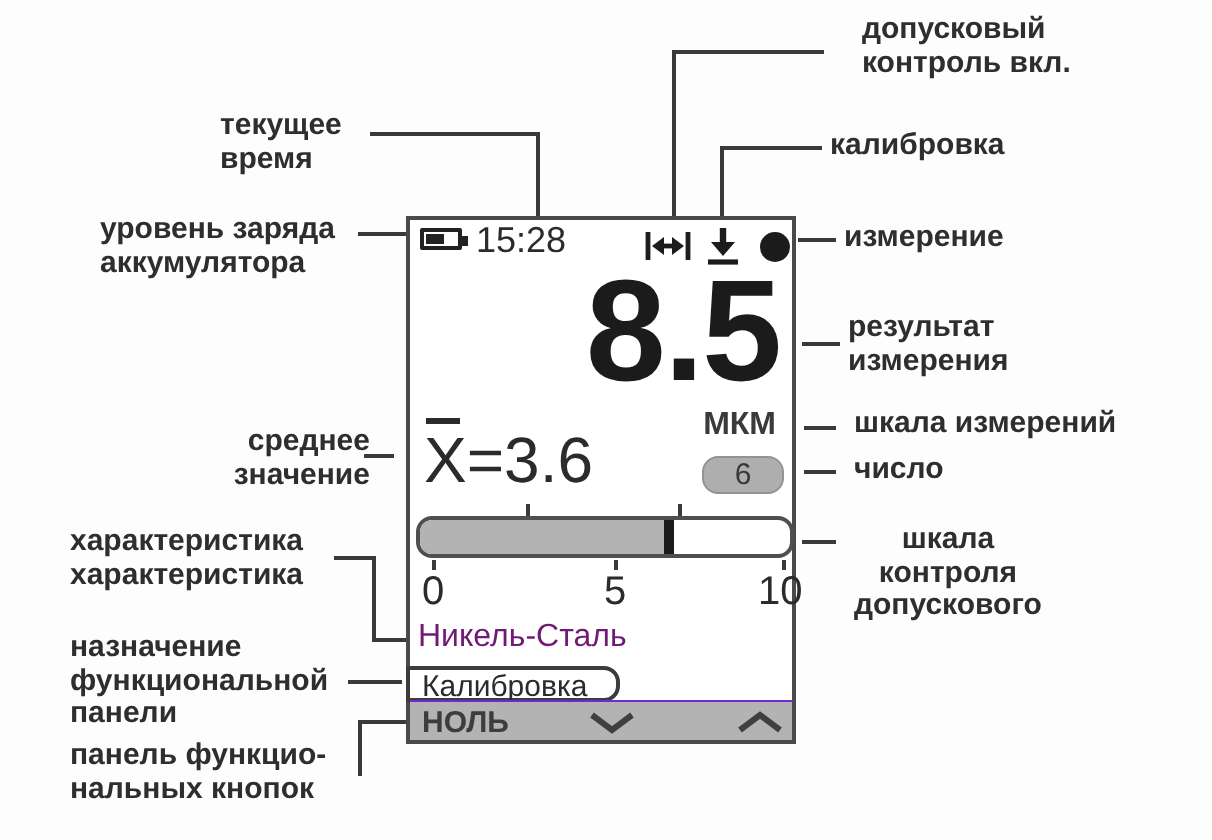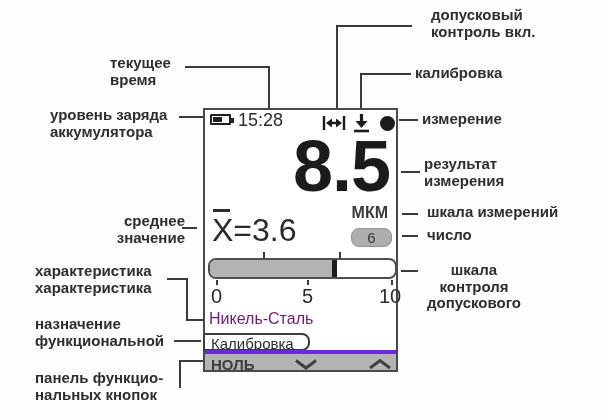--- a/index.html
+++ b/index.html
@@ -44,21 +44,21 @@
   .bar .marker{position:absolute;left:66%;top:0;bottom:0;width:5px;background:#1c1c1c;}
   .tick{position:absolute;width:2px;background:#3a3a3a;}
   .tick.upper{top:142px;height:6px;}
   .tick.lower{top:170px;height:5px;}
   .scale-num{position:absolute;top:175px;font-size:20px;color:#2b2b2b;}
   .curve{position:absolute;left:4px;top:200px;font-size:16px;color:#701a75;}
   
   .softkey-box{position:absolute;left:-2px;top:223px;width:107px;height:18px;background:#fff;border:2px solid #3c3c3c;
                border-radius:0 8px 8px 0;font-size:15px;line-height:15px;padding:1px 0 0 6px;color:#2b2b2b;}
   
-  .footer{position:absolute;left:0;right:0;bottom:0;height:20px;background:#b3b3b3;border-top:4px solid #6d28d9;}
+  .footer{position:absolute;left:0;right:0;bottom:0;height:20px;background:#b3b3b3;border-top:1px solid #6d28d9;}
   .footer .zero{position:absolute;left:6px;top:2px;font-size:15px;font-weight:bold;color:#3d3d3d;}
   .chev{position:absolute;top:4px;}
   .chev.down{left:88px;}
   .chev.up{left:162px;}
   svg{display:block;}
 </style>
 </head>
 <body>
 
 <div class="stage">
@@ -75,20 +75,21 @@
     <div>среднее</div>
     <div>значение</div>
   </div>
   <div class="callout" style="left:35px;top:263px;">
     <div>характеристика</div>
     <div>характеристика</div>
   </div>
   <div class="callout" style="left:35px;top:316px;">
     <div>назначение</div>
     <div>функциональной</div>
+    <div>панели</div>
   </div>
   <div class="callout" style="left:35px;top:370px;">
     <div>панель функцио-</div>
     <div>нальных кнопок</div>
   </div>
 
   <div class="callout" style="left:415px;top:7px;margin-left:16px;">
     <div>допусковый</div>
     <div>контроль вкл.</div>
   </div>

